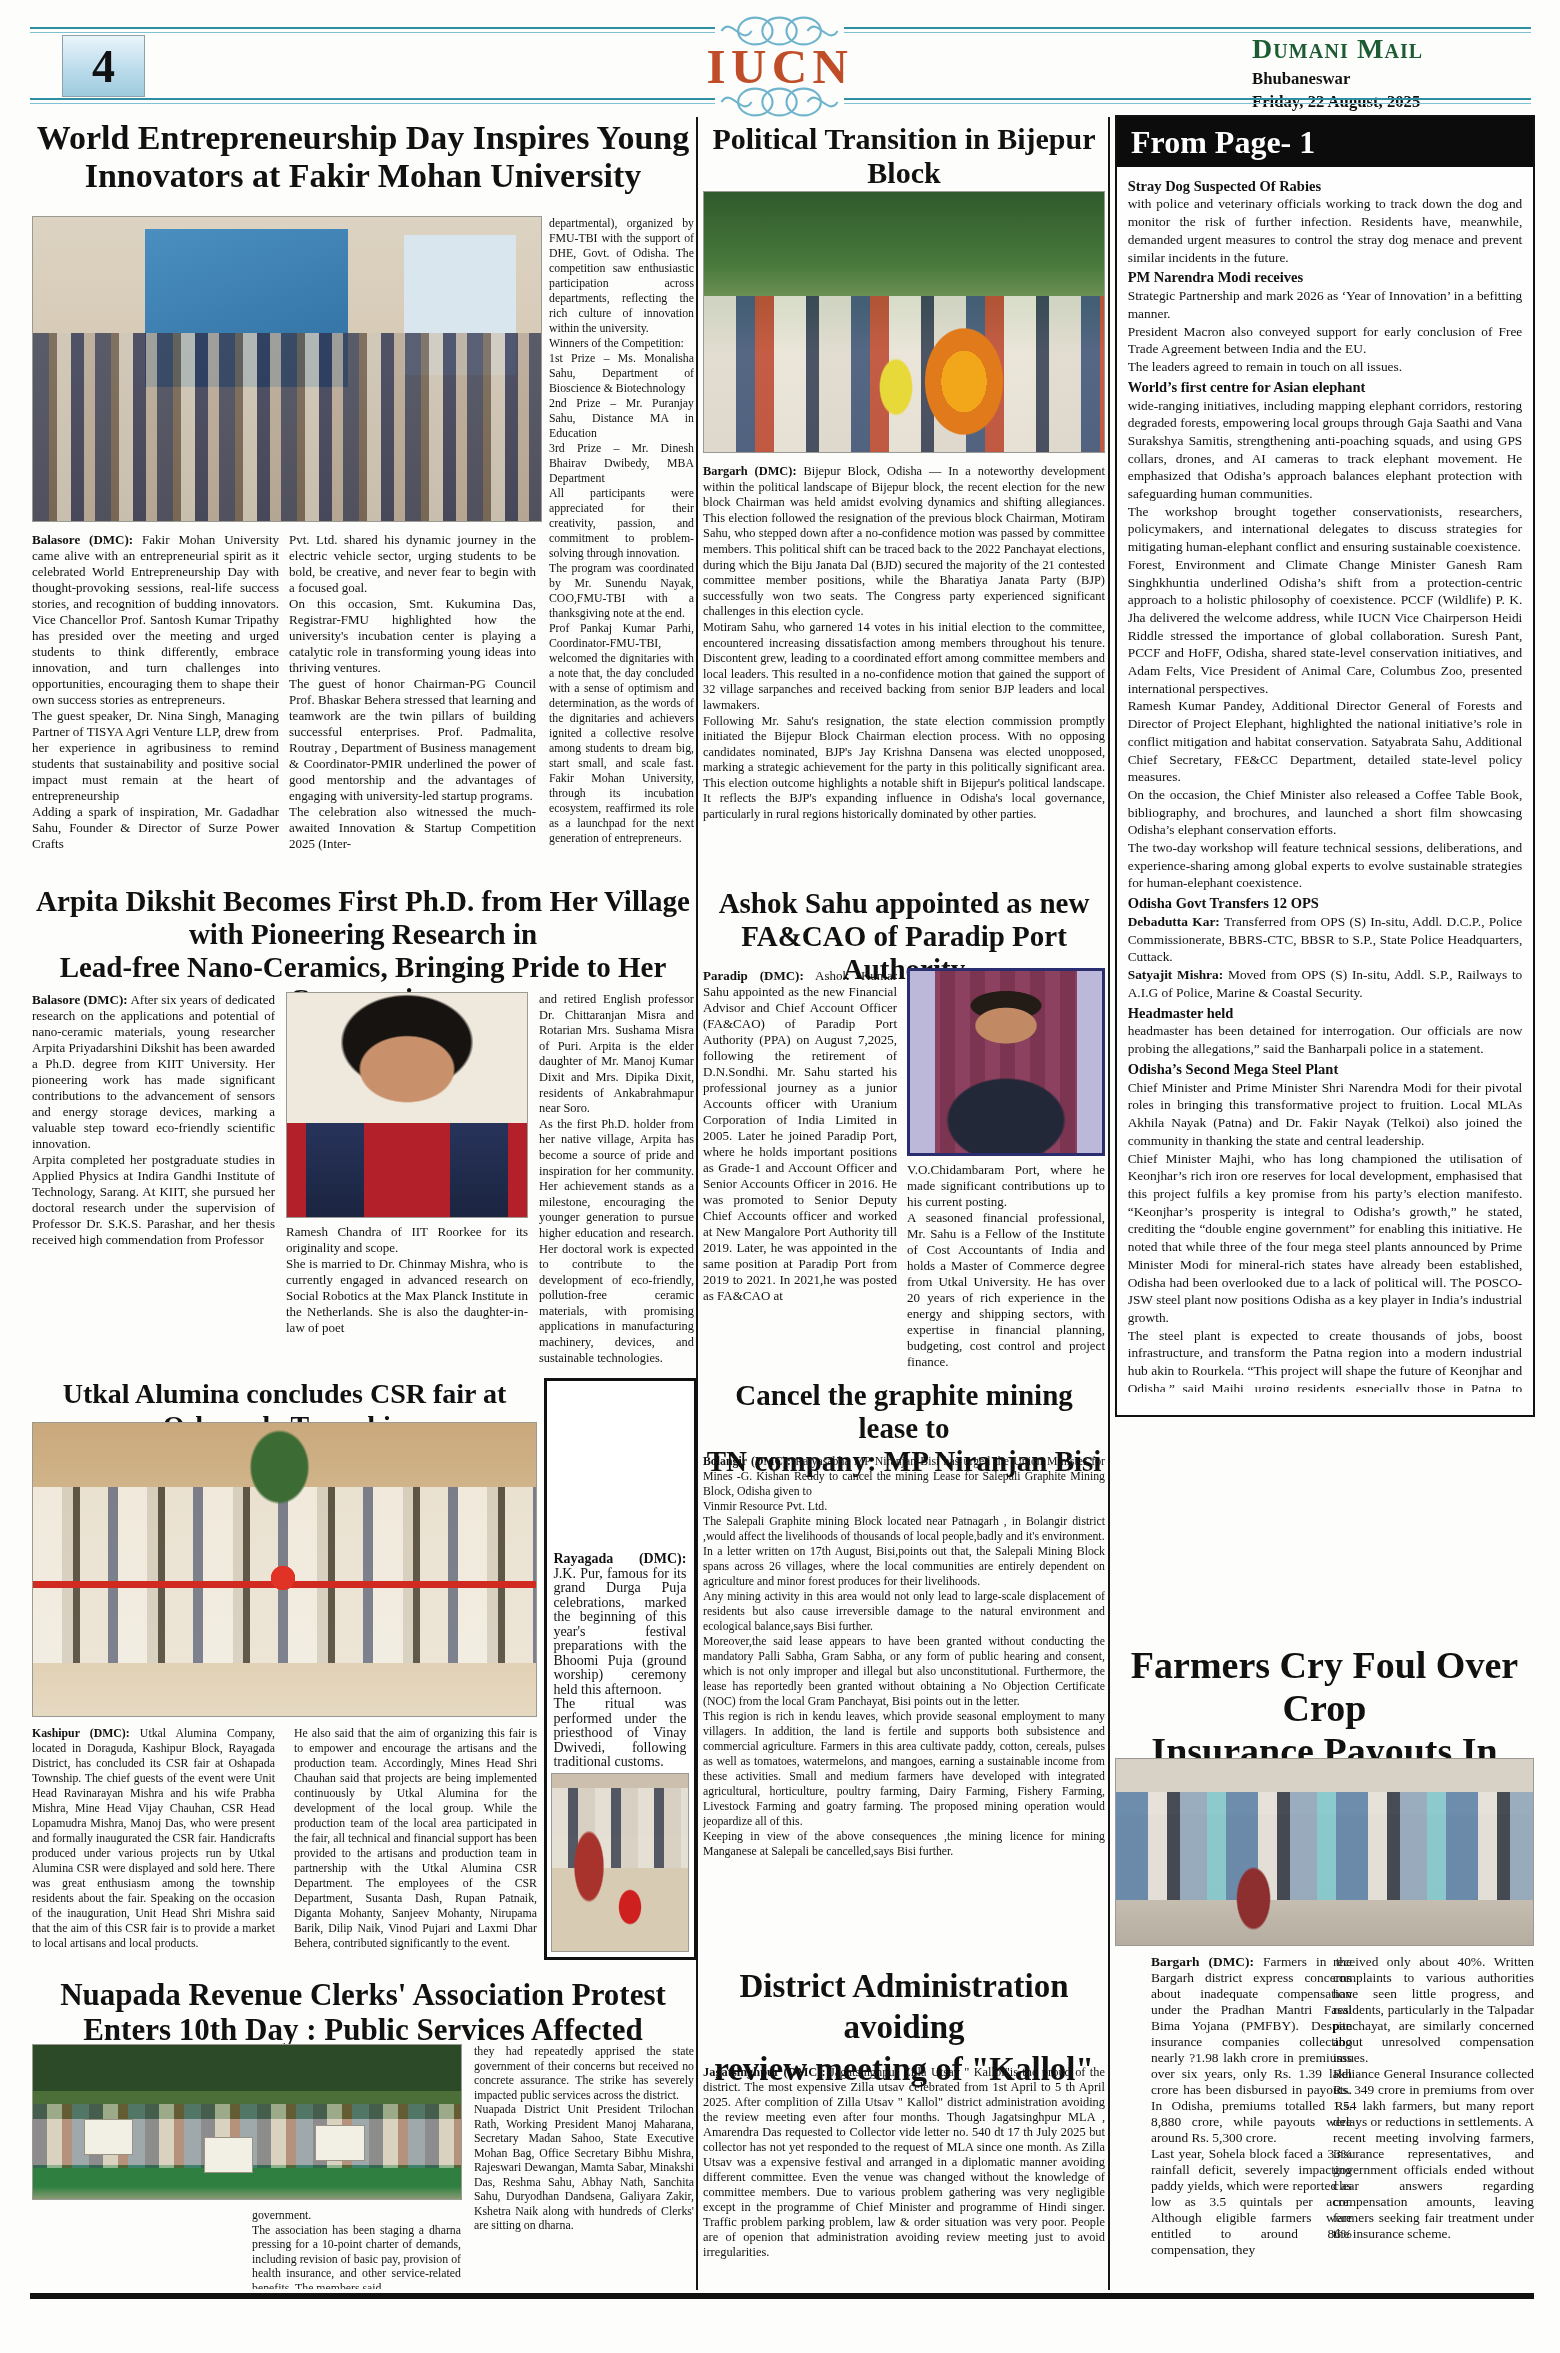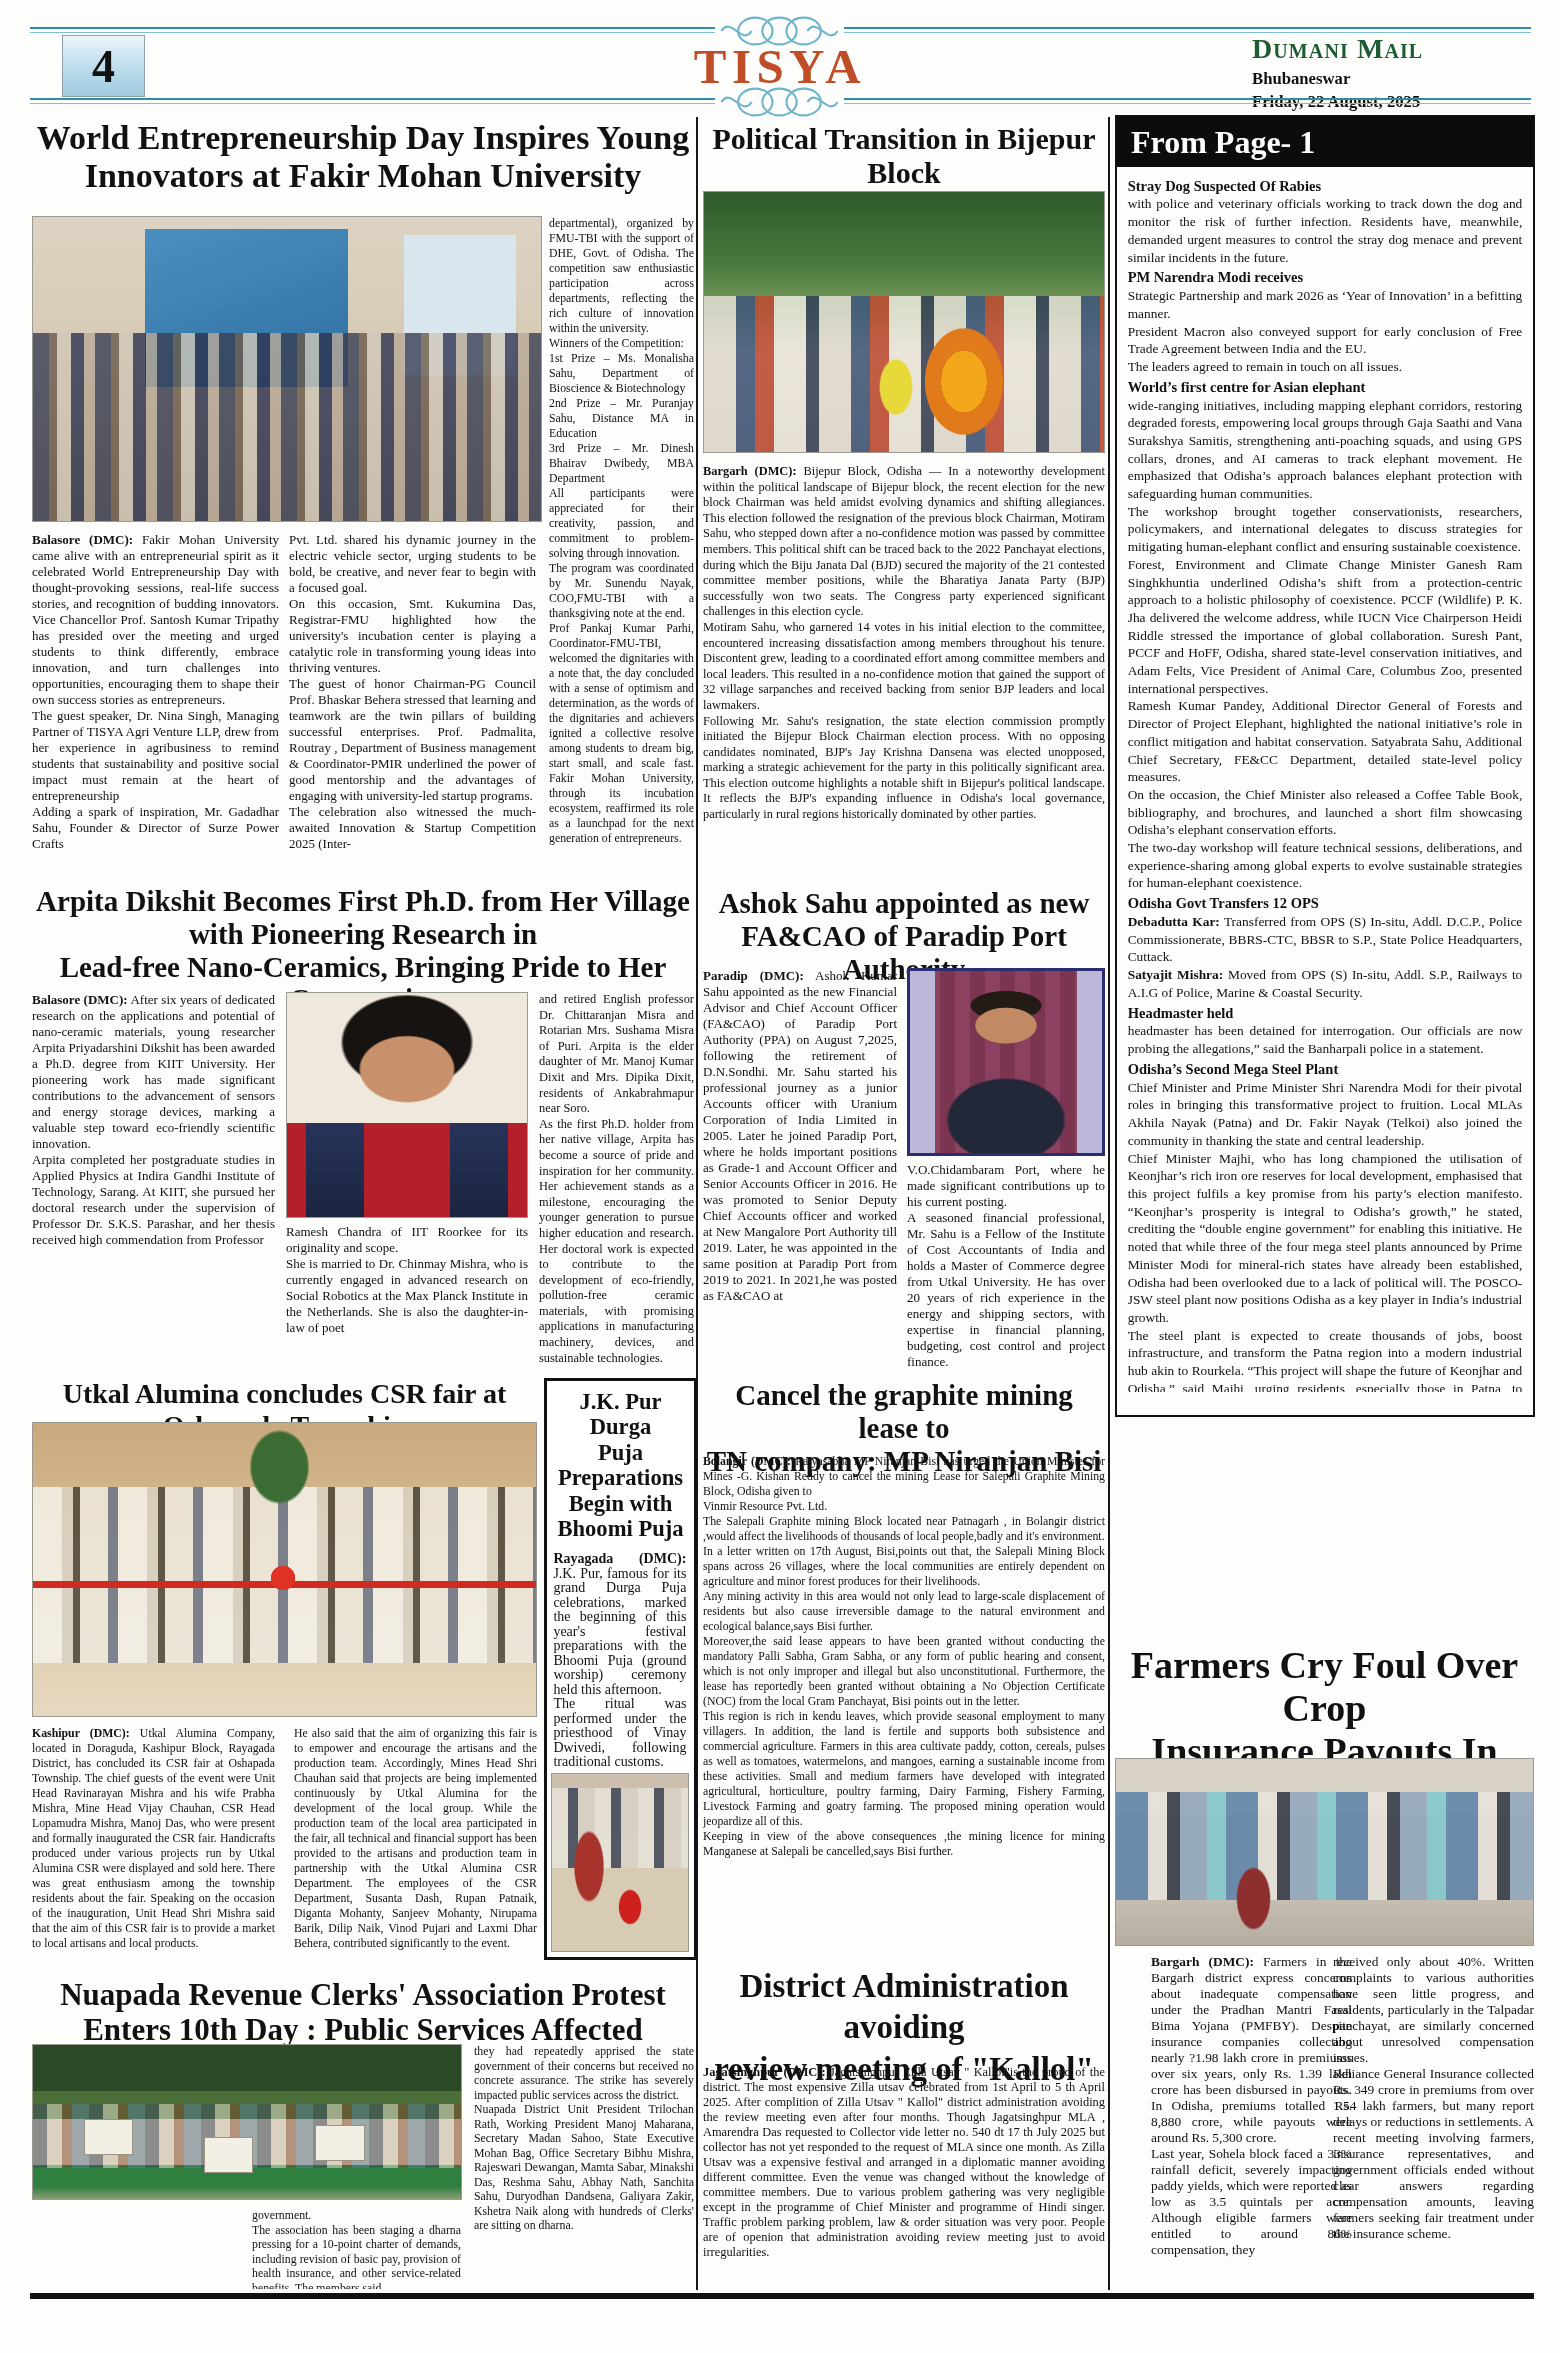--- a/index.html
+++ b/index.html
@@ -49,21 +49,21 @@
       <path d="M12 35c18-28 38 28 56 0"></path>
           <path d="M172 35c18-28 38 28 56 0"></path>
         </g>
       </svg>
   </div>
 
   <div class="pagebox">
     <span>4</span>
   </div>
 
-  <div class="local">TISYA</div>
+  <div class="local">IUCN</div>
 
   <div class="masthead">
     <div class="nm">Dumani Mail</div>
     <div class="ct">Bhubaneswar</div>
     <div class="dt">Friday, 22 August, 2025</div>
   </div>
 
   <div class="hrule" style="top:98px;"></div>
   <div class="orn" style="left:715px;top:83px;">
     <svg width="129" height="38" viewBox="0 0 240 70">
@@ -204,25 +204,20 @@
     </div>
     <div class="col" style="left:0;top:348px;width:243px;height:234px;font-size:11.8px;line-height:15px;">
       <p style="margin:0;"><b class="dl">Kashipur (DMC):</b> <span class="txt">Utkal Alumina Company, located in Doraguda, Kashipur Block, Rayagada District, has concluded its CSR fair at Oshapada Township. The chief guests of the event were Unit Head Ravinarayan Mishra and his wife Prabha Mishra, Mine Head Vijay Chauhan, CSR Head Lopamudra Mishra, Manoj Das, who were present and formally inaugurated the CSR fair. Handicrafts produced under various projects run by Utkal Alumina CSR were displayed and sold here. There was great enthusiasm among the township residents about the fair. Speaking on the occasion of the inauguration, Unit Head Shri Mishra said that the aim of this CSR fair is to provide a market to local artisans and local products.</span></p>
     </div>
     <div class="col" style="left:262px;top:348px;width:243px;height:234px;font-size:11.8px;line-height:15px;">
       <span class="txt">He also said that the aim of organizing this fair is to empower and encourage the artisans and the production team. Accordingly, Mines Head Shri Chauhan said that projects are being implemented continuously by Utkal Alumina for the development of the local group. While the production team of the local area participated in the fair, all technical and financial support has been provided to the artisans and production team in partnership with the Utkal Alumina CSR Department. The employees of the CSR Department, Susanta Dash, Rupan Patnaik, Diganta Mohanty, Sanjeev Mohanty, Nirupama Barik, Dilip Naik, Vinod Pujari and Laxmi Dhar Behera, contributed significantly to the event.</span>
     </div>
   </div>
 
   <div id="jkbox">
-    <div class="hl" style="font-size:22.6px;margin-top:7.5px;">J.K. Pur Durga
-Puja
-Preparations
-Begin with
-Bhoomi Puja</div>
     <div class="col" style="left:6.4px;top:171px;width:133px;height:215px;font-size:14px;line-height:14.5px;">
       <p style="margin:0;"><b class="dl">Rayagada (DMC):</b> <span class="txt">J.K. Pur, famous for its grand Durga Puja celebrations, marked the beginning of this year's festival preparations with the Bhoomi Puja (ground worship) ceremony held this afternoon.
 The ritual was performed under the priesthood of Vinay Dwivedi, following traditional customs.
 Prominent personalities including Biswajit Dwivedi, Vice President (Commerce), Raghavendra Harbar, Vice President (Production), and several senior departmental officials graced the occasion with their presence.</span></p>
     </div>
     <div class="photo" style="left:4.3px;top:392px;width:138px;height:179px;background:linear-gradient(180deg,#cdbfae 0 35%,#d8cbb4 35% 100%);">
       <div class="ph-child" style="left:0;top:8%;width:100%;height:45%;opacity:.85;background:repeating-linear-gradient(90deg,#e8e4da 0 16px,#3c4456 16px 26px,#d9d3c6 26px 43px);"></div>
       <div class="ph-child" style="left:14%;top:28%;width:26%;height:48%;background:radial-gradient(ellipse,#a8332c 0 55%,rgba(0,0,0,0) 60%);"></div>
       <div class="ph-child" style="left:46%;top:62%;width:22%;height:26%;background:radial-gradient(ellipse,#cf2020 0 50%,rgba(0,0,0,0) 55%);"></div>
     </div>

